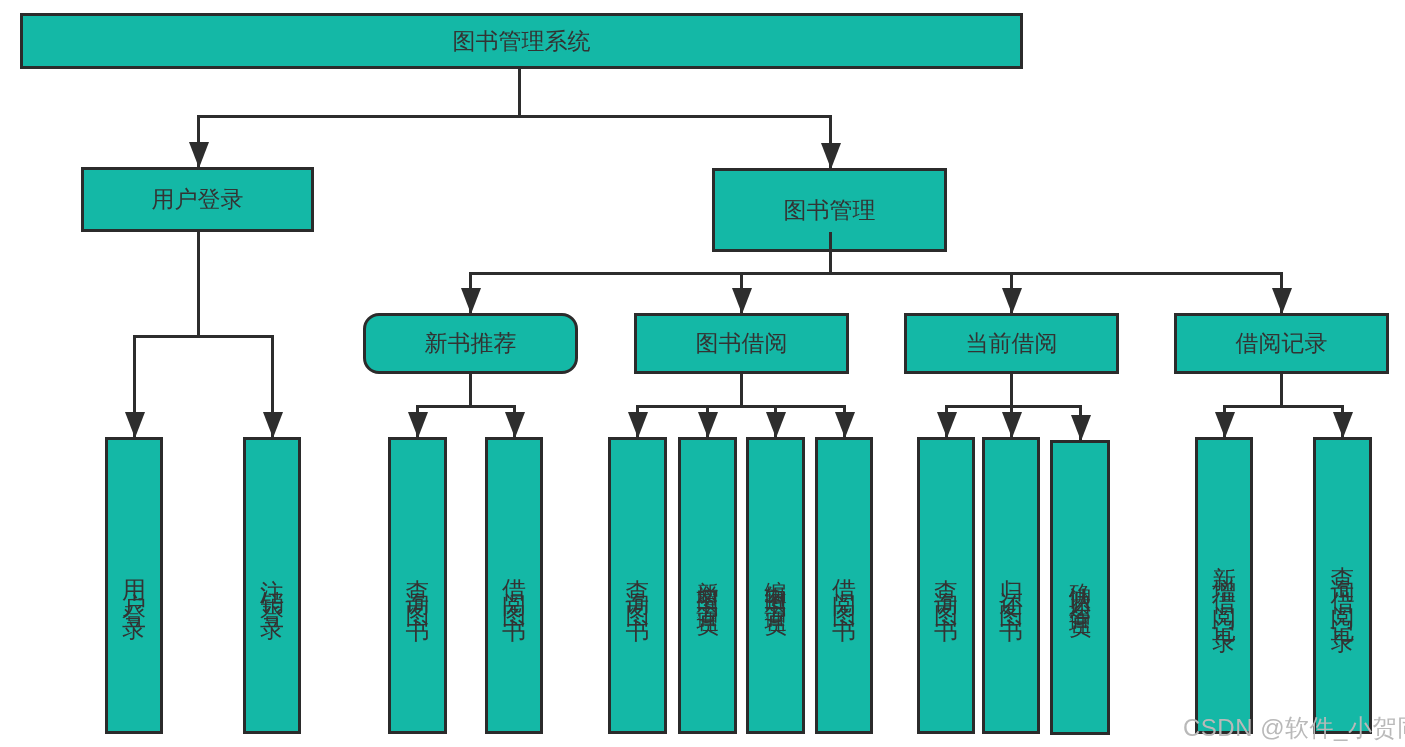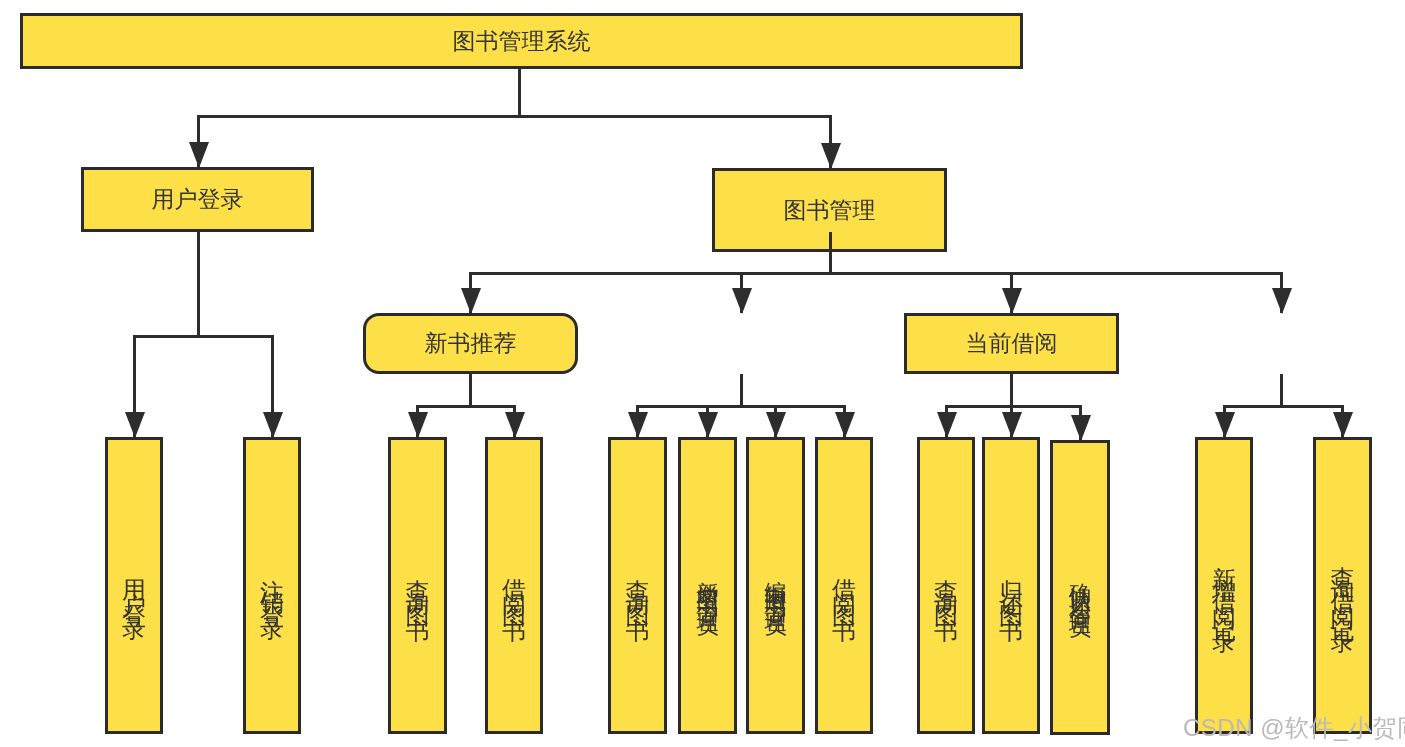--- a/index.html
+++ b/index.html
@@ -15,21 +15,21 @@
     width:1405px;height:747px;
     background:var(--bg);
     overflow:hidden;
     font-family:"Liberation Sans","DejaVu Sans",sans-serif;
     color:var(--text);
   }
   .box{
     position:absolute;
     box-sizing:border-box;
     border:3px solid var(--box-border);
-    background:#fde047;
+    background:#14b8a6;
     display:flex;
     align-items:center;
     justify-content:center;
     font-size:23px;
     color:var(--text);
     white-space:nowrap;
   }
   .vbox{
     writing-mode:vertical-rl;
     text-orientation:mixed;
@@ -75,22 +75,28 @@
   <div class="box" style="left:81px;top:167px;width:233px;height:65px;">
     <span>用户登录</span>
   </div>
   <div class="box" style="left:712px;top:168px;width:235px;height:84px;">
     <span>图书管理</span>
   </div>
 
   <div class="box" style="left:363px;top:313px;width:215px;height:61px;border-radius:16px;">
     <span>新书推荐</span>
   </div>
+  <div class="box" style="left:634px;top:313px;width:215px;height:61px;">
+    <span>图书借阅</span>
+  </div>
   <div class="box" style="left:904px;top:313px;width:215px;height:61px;">
     <span>当前借阅</span>
+  </div>
+  <div class="box" style="left:1174px;top:313px;width:215px;height:61px;">
+    <span>借阅记录</span>
   </div>
 
   <div class="box vbox" style="left:105px;top:437px;width:58px;height:297px;">用户登录</div>
   <div class="box vbox" style="left:243px;top:437px;width:58px;height:297px;">注销登录</div>
 
   <div class="box vbox" style="left:388px;top:437px;width:59px;height:297px;">查询图书</div>
   <div class="box vbox" style="left:485px;top:437px;width:58px;height:297px;">借阅图书</div>
 
   <div class="box vbox" style="left:608px;top:437px;width:59px;height:297px;">查询图书</div>
   <div class="box vbox long" style="left:678px;top:437px;width:59px;height:297px;">新增图书（管理员）</div>

